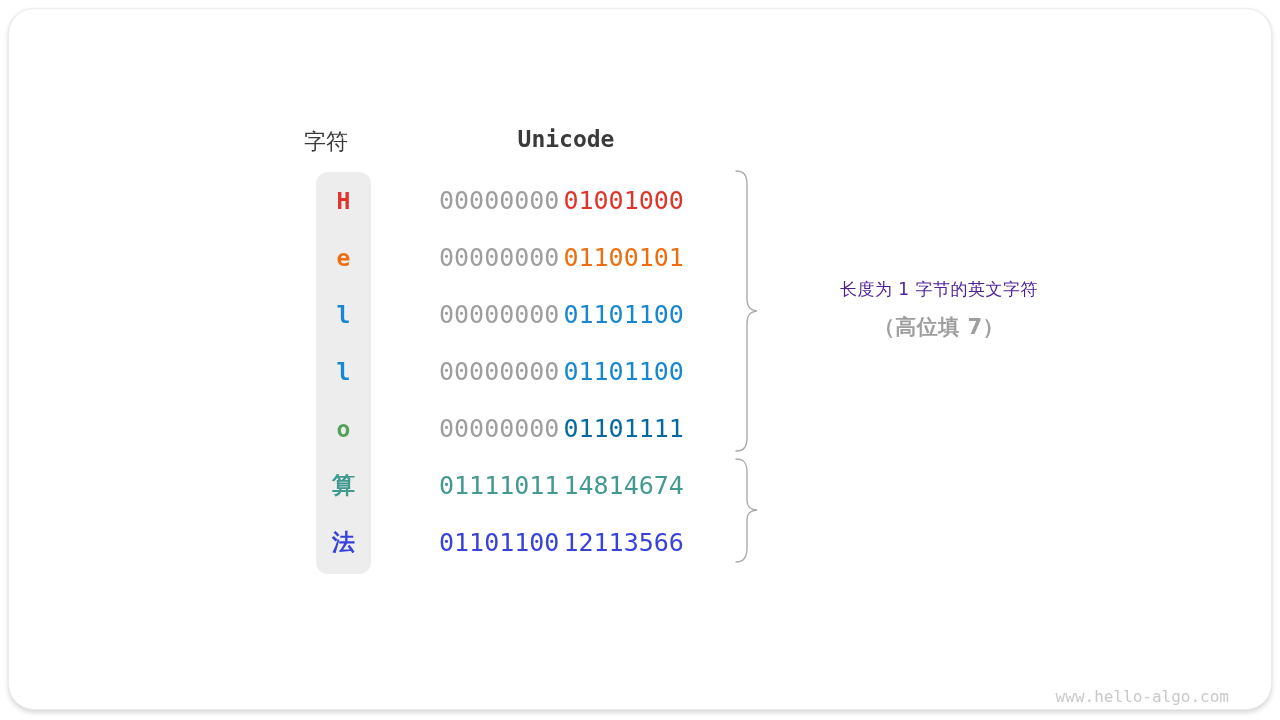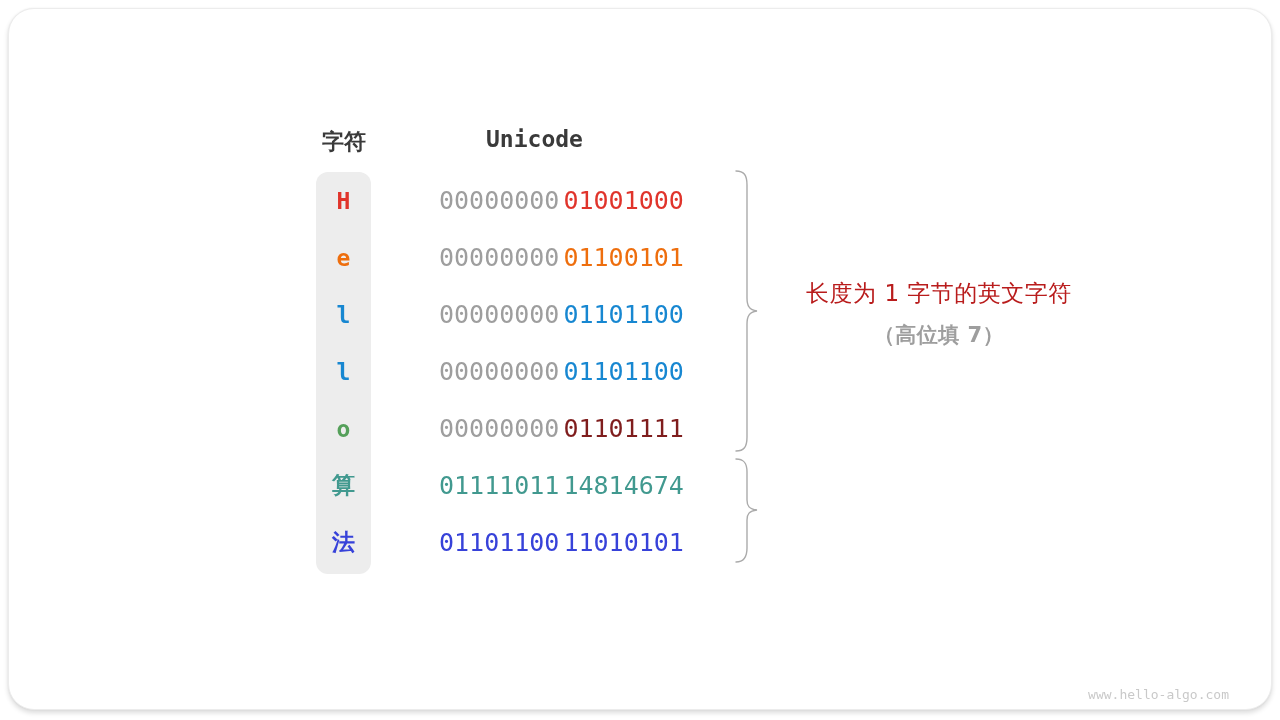--- a/index.html
+++ b/index.html
@@ -13,26 +13,25 @@
     position: absolute;
     left: 8px; top: 8px; right: 8px; bottom: 10px;
     background: #ffffff;
     border: 1px solid #ececec;
     border-radius: 26px;
     box-shadow: 0 3px 5px rgba(0,0,0,0.14), 0 0 2px rgba(0,0,0,0.06);
   }
   
   .hdr-char {
     position: absolute; left: 295px; top: 118px; width: 80px;
-    text-align: center;
-    font-size: 22px; font-weight: 700; color: #3a3a3a;
+    font-size: 22px; font-weight: 400; color: #3a3a3a;
   }
   .hdr-unicode {
-    position: absolute; left: 477px; top: 117px; width: 180px;
-    text-align: left;
+    position: absolute; left: 467px; top: 117px; width: 180px;
+    text-align: center;
     font-family: "DejaVu Sans Mono", monospace;
     font-size: 23px; font-weight: 700; color: #3a3a3a;
   }
   
   .char-col-bg {
     position: absolute; left: 307px; top: 163px;
     width: 55px; height: 402px;
     background: #ededed;
     border-radius: 12px;
   }
@@ -59,33 +58,33 @@
   .brace-1 { left: 726px; top: 161px; }
   .brace-2 { left: 726px; top: 449px; }
   
   .annotation {
     position: absolute; left: 750px; width: 360px;
     text-align: center;
   }
   .ann-1 { top: 269px; }
   .ann-2 { top: 487px; }
   .ann-line1 {
-    font-size: 23px; font-weight: 500; color: #b91c1c;
+    font-size: 17px; font-weight: 500; color: #4c1d95;
     letter-spacing: 0.5px;
   }
   .ann-line2 {
     margin-top: 12px;
     font-size: 21px; font-weight: 700; color: #9e9e9e;
     letter-spacing: 0.5px;
   }
   
   .watermark {
     position: absolute; right: 42px; top: 678px;
     font-family: "DejaVu Sans Mono", monospace;
-    font-size: 13px; color: #c9c9c9;
+    font-size: 16px; color: #c9c9c9;
   }
 </style>
 </head>
 <body>
 
 <div class="card">
 
   <div class="hdr-char" style="color: rgb(58, 58, 58);">字符</div>
   <div class="hdr-unicode" style="color: rgb(58, 58, 58);">Unicode</div>
 
@@ -122,37 +121,37 @@
       <div class="binary">
         <span class="byte high" style="color: rgb(158, 158, 158);">00000000</span>
         <span class="byte low" style="color: rgb(23, 135, 209);">01101100</span>
       </div>
     </div>
 
     <div class="row">
       <div class="char-cell" style="color: rgb(85, 160, 90);">o</div>
       <div class="binary">
         <span class="byte high" style="color: rgb(158, 158, 158);">00000000</span>
-        <span class="byte low" style="color: #7f1d1d;">01101111</span>
+        <span class="byte low" style="color: #0369a1;">01101111</span>
       </div>
     </div>
 
     <div class="row">
       <div class="char-cell" style="color: rgb(65, 153, 143);">算</div>
       <div class="binary">
         <span class="byte high" style="color: rgb(65, 153, 143);">01111011</span>
         <span class="byte low" style="color: rgb(65, 153, 143);">14814674</span>
       </div>
     </div>
 
     <div class="row">
       <div class="char-cell" style="color: rgb(55, 66, 217);">法</div>
       <div class="binary">
         <span class="byte high" style="color: rgb(55, 66, 217);">01101100</span>
-        <span class="byte low" style="color: rgb(55, 66, 217);">11010101</span>
+        <span class="byte low" style="color: rgb(55, 66, 217);">12113566</span>
       </div>
     </div>
 
   </div>
 
   <svg class="brace brace-1" width="24" height="283" viewBox="0 0 24 283">
     <path d="M 1,1 C 9,1 12,5 12,15 L 12,128 C 12,135.5 14,140 22,141 C 14,142 12,146.5 12,154 L 12,267 C 12,277 9,281 1,281"></path>
   </svg>
 
   <svg class="brace brace-2" width="24" height="106" viewBox="0 0 24 106">

